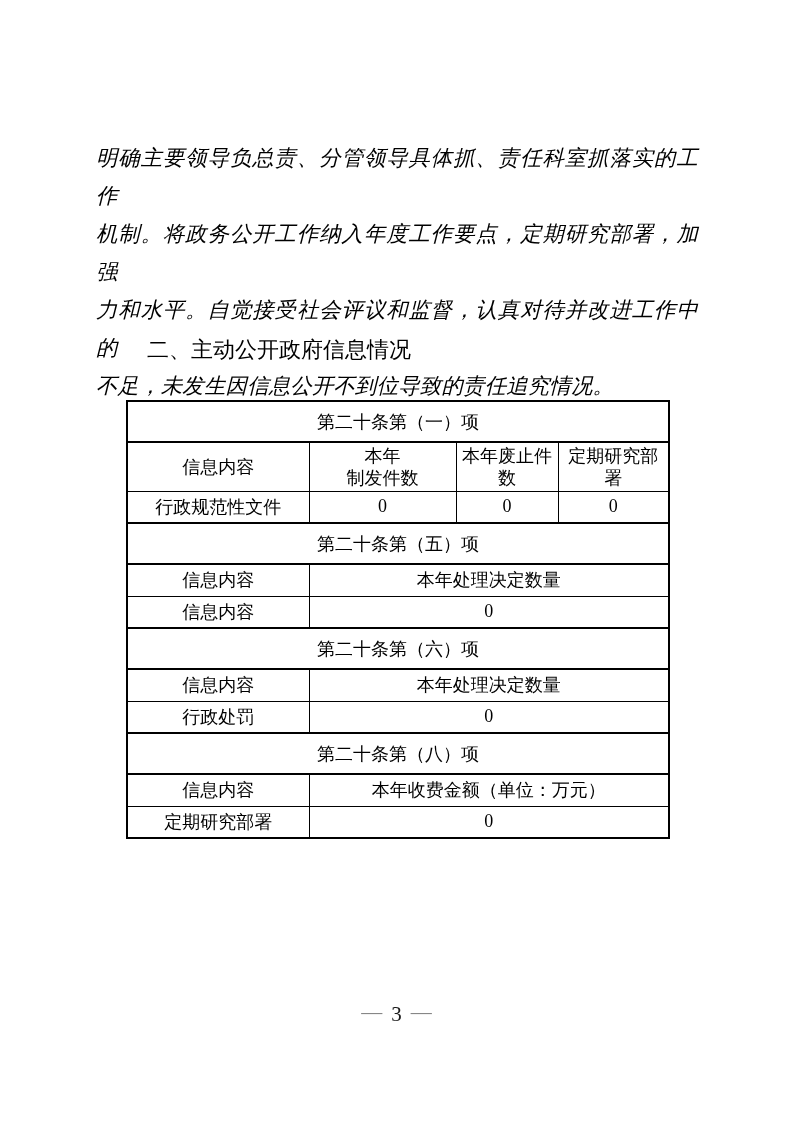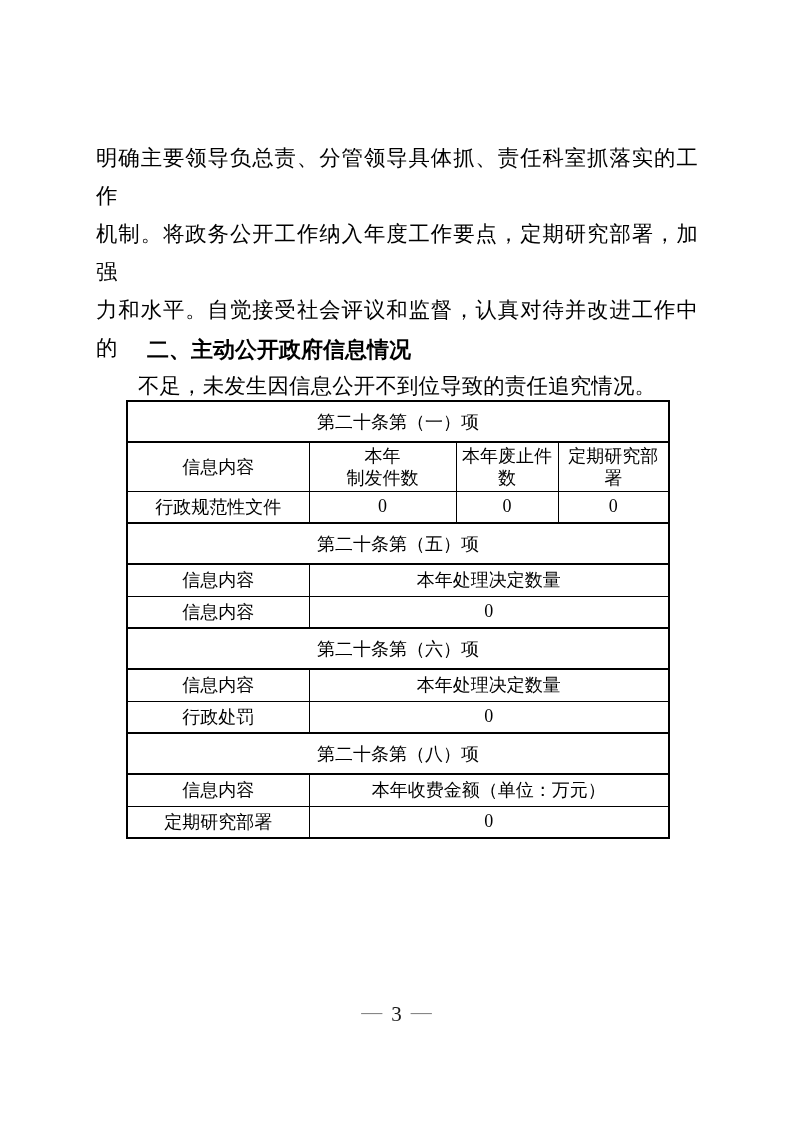--- a/index.html
+++ b/index.html
@@ -16,37 +16,38 @@
   }
   
   .body-text {
     position: absolute;
     top: 139px;
     left: 96px;
     width: 602px;
     font-size: 21.4px;
     line-height: 38px;
     letter-spacing: 0.2px;
+    font-style: italic;
   }
-  .para-line { white-space: nowrap; text-align: center; }
+  .para-line { white-space: nowrap; }
   .para-line.justify {
     white-space: normal;
     text-align: justify;
     text-align-last: justify;
     text-justify: inter-character;
   }
   
   .heading {
     position: absolute;
     top: 331px;
     left: 96px;
     width: 602px;
     padding-left: 51px;
     font-family: "Liberation Sans", "DejaVu Sans", sans-serif;
-    font-weight: bold;
+    font-weight: normal;
     font-size: 22px;
     line-height: 38px;
   }
   
   .report-table {
     position: absolute;
     top: 400px;
     left: 126px;
     width: 542px;
     border-collapse: collapse;

